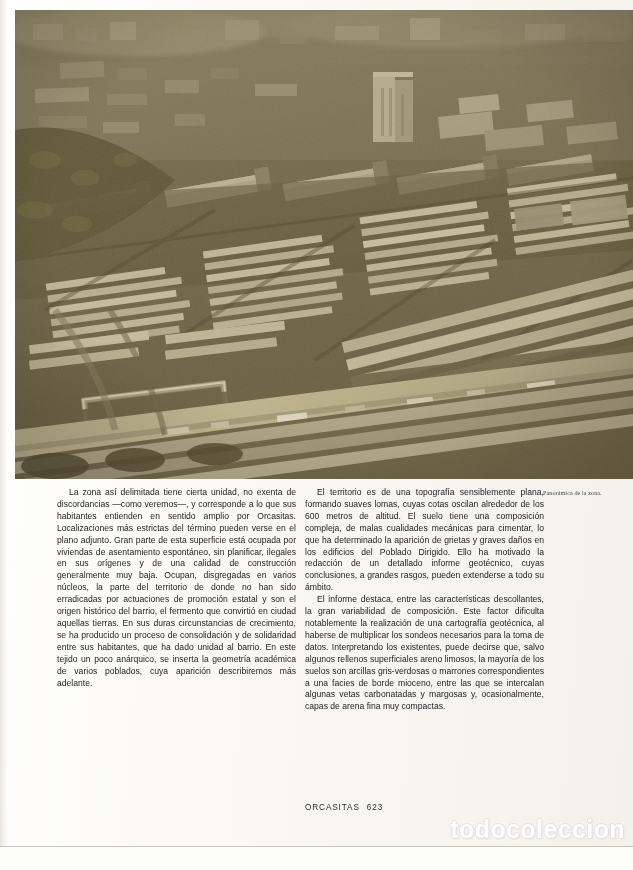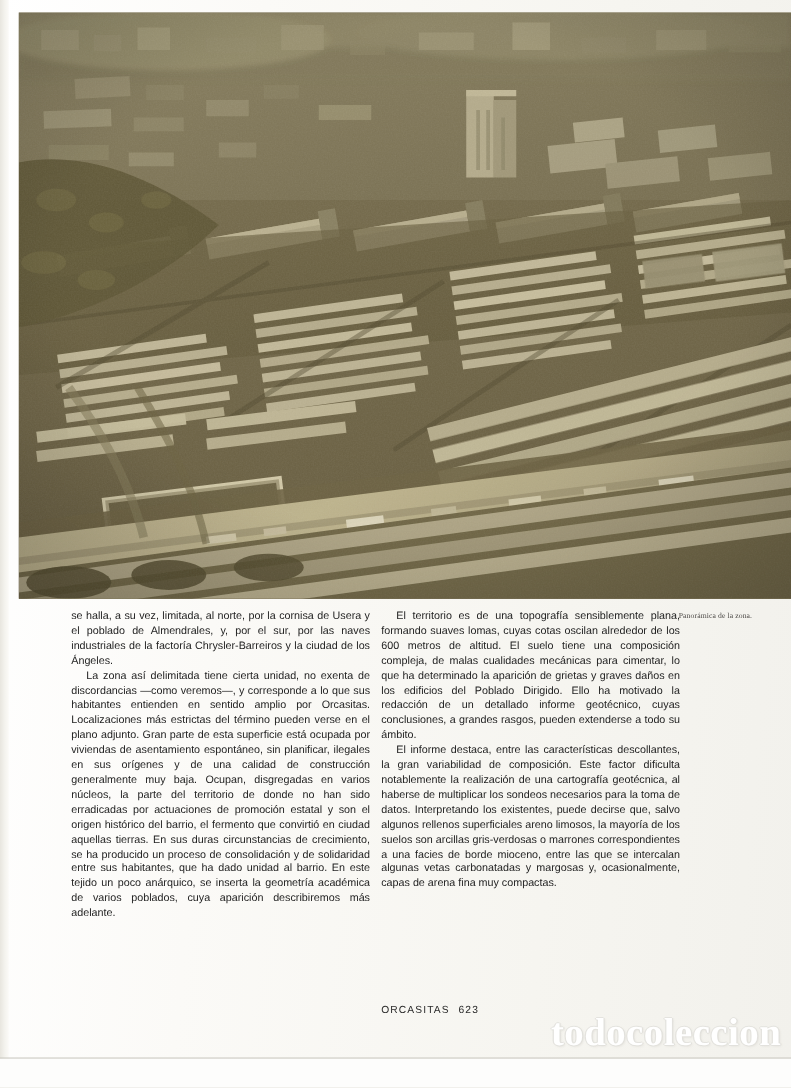--- a/index.html
+++ b/index.html
@@ -111,32 +111,32 @@
     letter-spacing: .9px;
     color: #2b2b2b;
   }
   .folio .num { margin-left: 7px; }
 
   
   .watermark {
     position: absolute;
     right: 8px;
     bottom: 26px;
-    font-size: 31px;
+    font-size: 25px;
     font-weight: bold;
     letter-spacing: .4px;
     color: #ffffff;
     text-shadow:
        0 1px 0 #e2e1dc,
        1px 0 0 #e2e1dc,
       -1px 0 0 #e4e3de,
        0 -1px 0 #e4e3de,
        1px 1px 2px #dedcd6;
     opacity: .97;
-    font-family: Liberation Serif, serif;
+    font-family: Liberation Sans, sans-serif;
     user-select: none;
   }
 </style>
 </head>
 <body>
 
 <div class="page">
 
   <div class="paper"></div>
   <div class="paper-left-edge"></div>
@@ -382,21 +382,20 @@
       </radialGradient>
       <rect x="0" y="0" width="618" height="469" fill="url(#vig)"></rect>
     </svg>
   </div>
 
   <div class="caption">Panorámica de la zona.</div>
 
   <div class="article">
 
     <div class="col col-left">
-      <p class="noindent">se halla, a su vez, limitada, al norte, por la cornisa de Usera y el poblado de Almendrales, y, por el sur, por las naves industriales de la factoría Chrysler-Barreiros y la ciudad de los Ángeles.</p>
       <p>La zona así delimitada tiene cierta unidad, no exenta de discordancias —como veremos—, y corresponde a lo que sus habitantes entienden en sentido amplio por Orcasitas. Localizaciones más estrictas del término pueden verse en el plano adjunto. Gran parte de esta superficie está ocupada por viviendas de asentamiento espontáneo, sin planificar, ilegales en sus orígenes y de una calidad de construcción generalmente muy baja. Ocupan, disgregadas en varios núcleos, la parte del territorio de donde no han sido erradicadas por actuaciones de promoción estatal y son el origen histórico del barrio, el fermento que convirtió en ciudad aquellas tierras. En sus duras circunstancias de crecimiento, se ha producido un proceso de consolidación y de solidaridad entre sus habitantes, que ha dado unidad al barrio. En este tejido un poco anárquico, se inserta la geometría académica de varios poblados, cuya aparición describiremos más adelante.</p>
     </div>
 
     <div class="col col-right">
       <p>El territorio es de una topografía sensiblemente plana, formando suaves lomas, cuyas cotas oscilan alrededor de los 600 metros de altitud. El suelo tiene una composición compleja, de malas cualidades mecánicas para cimentar, lo que ha determinado la aparición de grietas y graves daños en los edificios del Poblado Dirigido. Ello ha motivado la redacción de un detallado informe geotécnico, cuyas conclusiones, a grandes rasgos, pueden extenderse a todo su ámbito.</p>
       <p>El informe destaca, entre las características descollantes, la gran variabilidad de composición. Este factor dificulta notablemente la realización de una cartografía geotécnica, al haberse de multiplicar los sondeos necesarios para la toma de datos. Interpretando los existentes, puede decirse que, salvo algunos rellenos superficiales areno limosos, la mayoría de los suelos son arcillas gris-verdosas o marrones correspondientes a una facies de borde mioceno, entre las que se intercalan algunas vetas carbonatadas y margosas y, ocasionalmente, capas de arena fina muy compactas.</p>
     </div>
   </div>
 
   <div class="folio">

